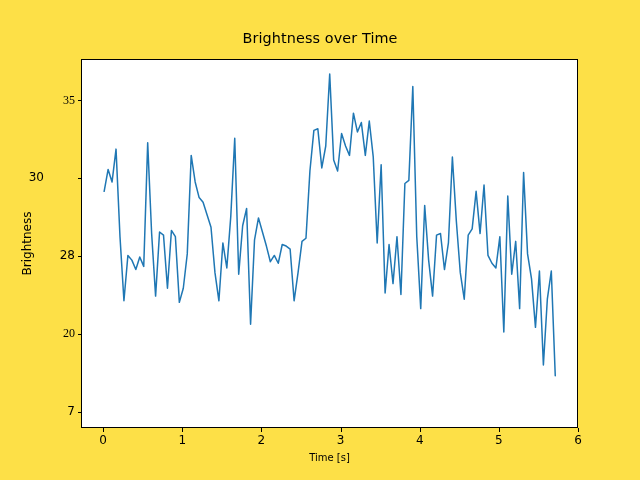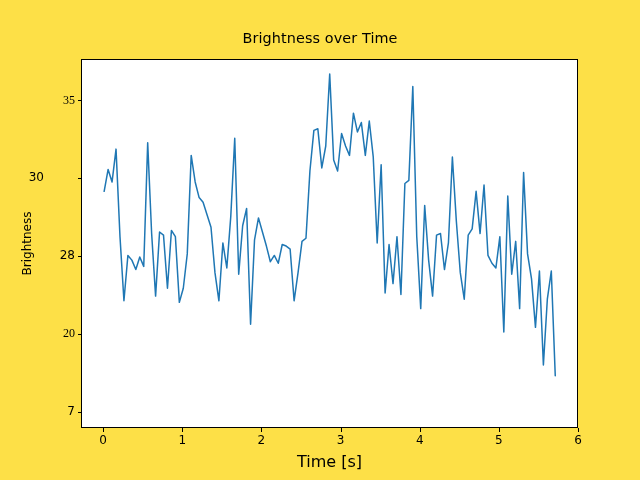--- a/index.html
+++ b/index.html
@@ -94,21 +94,21 @@
     top: 59px;
     width: 40px;
     height: 369px;
   }
   #x-axis-label {
     position: absolute;
     left: 81px;
     top: 452px;
     width: 497px;
     text-align: center;
-    font-size: 16px;
+    font-size: 10px;
     color: #000000;
   }
 </style>
 </head>
 <body>
 
 <div id="figure">
 
   <div id="chart-title">Brightness over Time</div>
 

